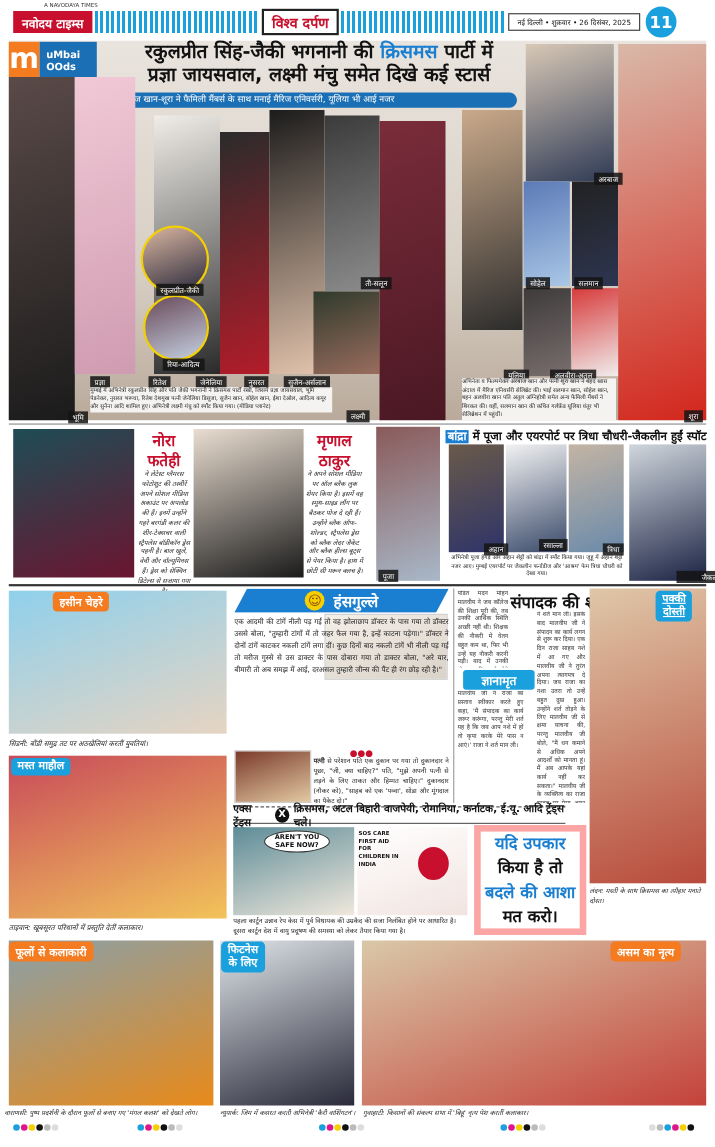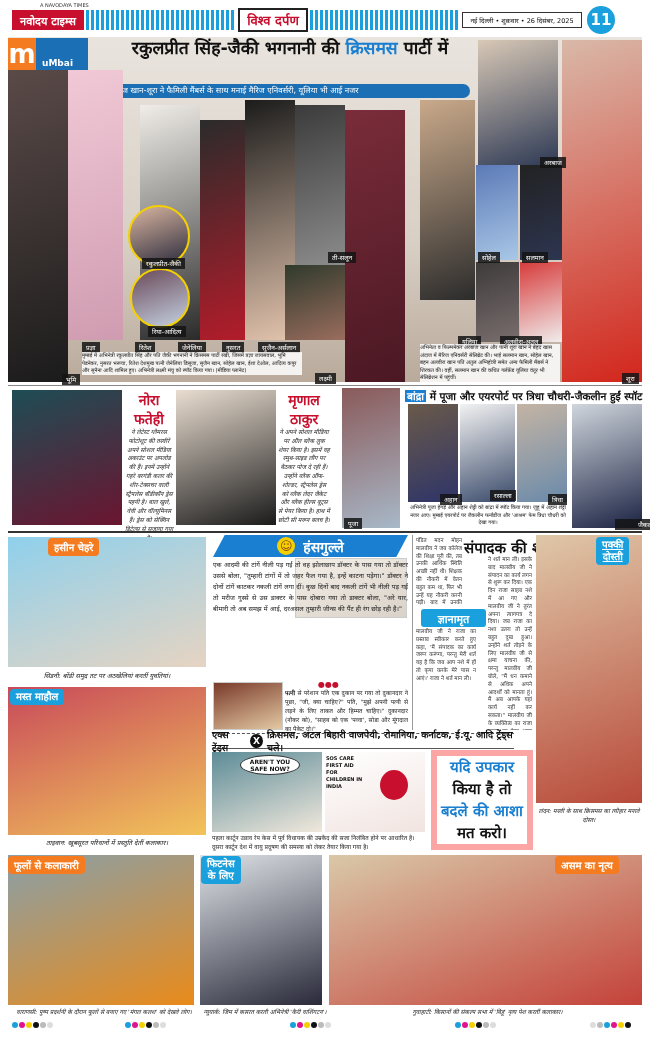--- a/index.html
+++ b/index.html
@@ -10,36 +10,36 @@
   .mh-brand-small { left: 40px; top: 2px; font-size: 5px; color: #333; }
   .mh-brand { left: 12px; top: 10px; width: 72px; height: 20px; background: #c8102e; color: #fff; font-size: 11px; font-weight: bold; display:flex; align-items:center; justify-content:center; }
   .mh-stripe { top: 10px; height: 20px; background: repeating-linear-gradient(90deg, #1aa0dc 0 3px, #fff 3px 5px); }
   .mh-title { left: 238px; top: 8px; width: 70px; height: 24px; background:#fff; border: 2px solid #222; border-top: 2px solid #222; color: #c8102e; font-size: 13px; font-weight: bold; display:flex; align-items:center; justify-content:center; }
   .mh-date { left: 462px; top: 12px; width: 120px; height: 16px; border: 1px solid #333; font-size: 6.5px; display:flex; align-items:center; justify-content:center; background:#fff; }
   .mh-page { left: 587px; top: 6px; width: 28px; height: 28px; border-radius: 50%; background: #1aa0dc; color: #fff; font-size: 15px; font-weight: bold; display:flex; align-items:center; justify-content:center; }
   
   .feat { left: 8px; top: 37px; width: 634px; height: 345px; background: linear-gradient(180deg,#e9e4de 0%,#d8cfc4 60%,#b9aa9b 100%); }
   .mumbai-logo { left: 8px; top: 38px; width: 80px; height: 32px; display:flex; }
   .mumbai-m { width: 28px; height: 32px; background:#f47b20; color:#fff; font-size: 26px; font-weight:bold; display:flex; align-items:center; justify-content:center; }
-  .mumbai-txt { flex:1; background:#1a6fb5; color:#fff; font-size: 9px; font-weight:bold; line-height: 11px; padding: 20px 6px; }
+  .mumbai-txt { flex:1; background:#1a6fb5; color:#fff; font-size: 9px; font-weight:bold; line-height: 11px; padding: 8px 6px; }
   .headline { left: 100px; top: 38px; width: 380px; font-size: 17.5px; font-weight: bold; line-height: 21px; text-align:center; color:#111; }
   .headline .hl { color: #1a7fd0; }
   .subhead { left: 100px; top: 84px; width: 370px; height: 14px; background: #1a6fb5; color: #fff; font-size: 8px; line-height: 14px; padding-left: 6px; border-radius: 0 8px 8px 0; }
   .ph { background: linear-gradient(160deg, var(--a) 0%, var(--b) 100%); overflow:hidden; }
   .lbl { position:absolute; background: rgba(20,20,20,0.85); color:#fff; font-size: 6.5px; padding: 1px 4px; white-space: nowrap; }
   .circle { border-radius: 50%; border: 2px solid #f5d000; }
   .caption-small { font-size: 5.2px; line-height: 7.5px; color: #222; }
   .vtext { font-size: 6px; line-height: 8.8px; text-align:center; color:#222; font-style: italic; }
   .vtitle { font-size: 14px; font-weight:bold; color:#c8102e; text-align:center; }
   .bandra-title { font-size: 10.5px; font-weight: bold; color: #111; }
   .bandra-title .hl { background:#1a7fd0; color:#fff; padding: 0 2px; }
   
   .badge-o { background: #f47b20; color: #fff; font-size: 10px; font-weight:bold; padding: 2px 6px; border-radius: 4px; }
   .badge-b { background: #1aa0dc; color: #fff; font-size: 10px; font-weight:bold; padding: 2px 6px; border-radius: 4px; line-height: 12px; }
-  .cap { font-size: 6.5px; color:#222; font-style: italic; text-align: center; }
+  .cap { font-size: 6.5px; color:#222; font-style: italic; }
   
   .hg-banner { left: 213px; top: 535px; width: 195px; height: 22px; background:#1a7fd0; clip-path: polygon(6% 0, 100% 0, 94% 100%, 0 100%); color:#fff; font-size: 14px; font-weight:bold; display:flex; align-items:center; justify-content:center; gap:8px; }
   .hg-face { width: 18px; height: 18px; border-radius:50%; background:#f5d000; font-size: 12px; display:flex; align-items:center; justify-content:center; color:#8b4513; }
   .joke { font-size: 6.5px; line-height: 11px; color:#222; text-align: justify; }
   .joke b { font-weight:bold; }
   .col-text { font-size: 5.5px; line-height: 7.8px; color:#333; text-align: justify; }
   .sampadak { left: 464px; top: 537px; font-size: 15px; font-weight: bold; color: #111; }
   .gyan { left: 421px; top: 609px; width: 65px; height: 18px; background:#1aa0dc; color:#fff; font-size: 11px; font-weight:bold; display:flex; align-items:center; justify-content:center; border-radius: 3px; }
   .trend { left: 212px; top: 733px; width: 302px; height: 16px; font-size: 9.5px; font-weight: bold; color:#111; display:flex; align-items:center; gap: 4px; border-top: 1px dashed #555; border-bottom: 1px solid #555; }
   .xball { width: 14px; height: 14px; border-radius:50%; background:#111; color:#fff; font-size: 9px; display:flex; align-items:center; justify-content:center; }
@@ -61,20 +61,21 @@
   <div class="abs mh-page">11</div>
 </div>
 
 <div class="abs feat"></div>
 <div class="abs mumbai-logo">
   <div class="mumbai-m">m</div>
   <div class="mumbai-txt"><span>uMbai</span><br><span>OOds</span></div>
 </div>
 <div class="abs headline">
   <span>रकुलप्रीत सिंह-जैकी भगनानी की </span><span class="hl">क्रिसमस</span><span> पार्टी में</span><br>
+  <span>प्रज्ञा जायसवाल, लक्ष्मी मंचु समेत दिखे कई स्टार्स</span>
 </div>
 <div class="abs subhead">अरबाज खान-शूरा ने फैमिली मैंबर्स के साथ मनाई मैरिज एनिवर्सरी, यूलिया भी आई नजर</div>
 
 <div class="abs ph" style="left:8px;top:70px;width:60px;height:312px;--a:#5a4a48;--b:#1b1b1b;"></div>
 <div class="abs ph" style="left:68px;top:70px;width:55px;height:270px;--a:#f1c9d6;--b:#cf9bb0;"></div>
 <div class="abs ph" style="left:140px;top:105px;width:60px;height:235px;--a:#f0ede8;--b:#2a2a2a;"></div>
 <div class="abs ph" style="left:200px;top:120px;width:45px;height:220px;--a:#2b2b2b;--b:#b31c2a;"></div>
 <div class="abs ph" style="left:245px;top:100px;width:50px;height:240px;--a:#1c1c1c;--b:#e3c4ad;"></div>
 <div class="abs ph" style="left:295px;top:105px;width:50px;height:160px;--a:#3b3b3b;--b:#8c8c8c;"></div>
 <div class="abs ph" style="left:285px;top:265px;width:60px;height:75px;--a:#2f3a2c;--b:#9a6d5e;"></div>

